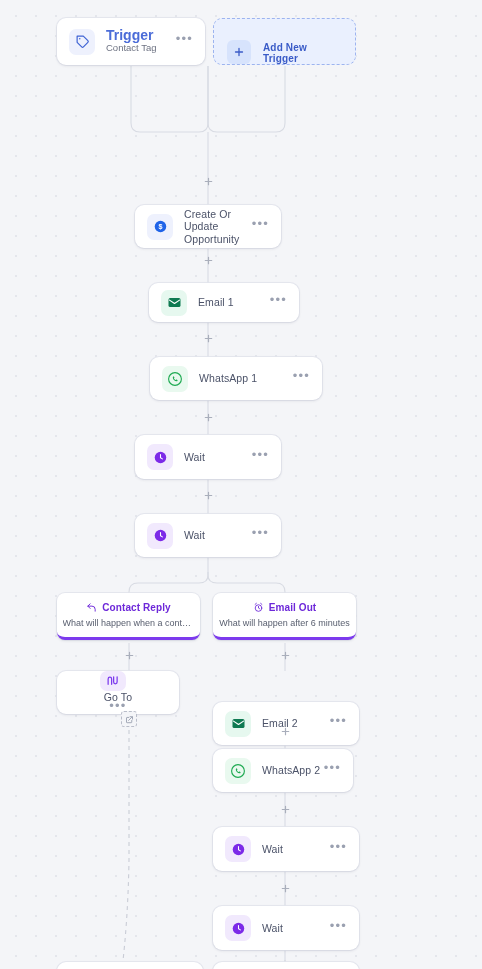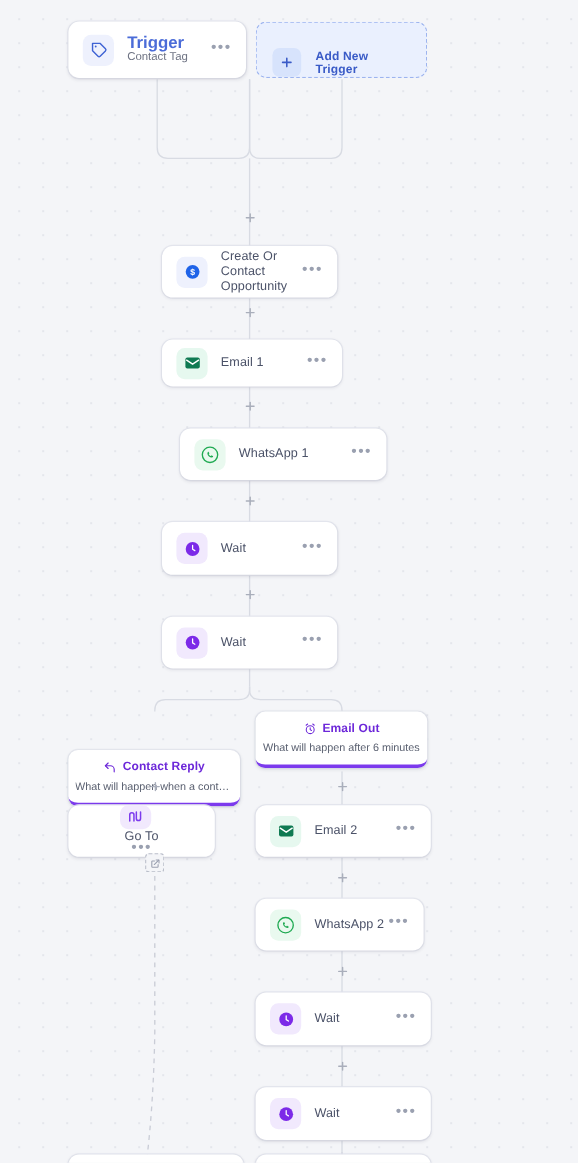--- a/index.html
+++ b/index.html
@@ -93,21 +93,21 @@
     align-items: center; justify-content: center;
     cursor: pointer;
   }
   .branch .bhead { display: flex; align-items: center; gap: 5px; }
   .branch .btitle { font-size: 10px; color: #6d28d9; font-weight: bold; letter-spacing: .1px; }
   .branch .bsub {
     font-size: 9px; color: #5a6070; margin-top: 5px;
     white-space: nowrap; overflow: hidden; text-overflow: ellipsis;
     max-width: 132px; text-align: center;
   }
-  #branch-left { left: 57px; top: 625px; }
+  #branch-left { left: 57px; top: 593px; }
   #branch-right { left: 213px; top: 593px; }
 
   
   .edge-plus {
     position: absolute;
     width: 15px; height: 15px;
     display: flex; align-items: center; justify-content: center;
     cursor: pointer;
   }
   .edge-plus svg { display: block; }
@@ -189,25 +189,25 @@
     <span class="atlabel">Add New Trigger</span>
   </div>
 
   <div class="node" style="left:135px; top:205px; width:146px; height:43px;">
     <span class="ico" style="background:#eef1fd;">
       <svg class="icon-svg" width="15" height="15" viewBox="0 0 24 24">
         <circle cx="12" cy="12" r="9.2" fill="#1f63e8"></circle>
         <text x="12" y="16.2" font-size="11.5" font-family="Liberation Sans, sans-serif" font-weight="bold" fill="#ffffff" text-anchor="middle">$</text>
       </svg>
     </span>
-    <span class="lbl">Create Or Contact Opportunity</span>
-    <span class="dots">•••</span>
-  </div>
-
-  <div class="node" style="left:135px; top:283px; width:150px; height:39px;">
+    <span class="lbl">Create Or Update Opportunity</span>
+    <span class="dots">•••</span>
+  </div>
+
+  <div class="node" style="left:149px; top:283px; width:150px; height:39px;">
     <span class="ico" style="background:#e6f8ef;">
       <svg class="icon-svg" width="15" height="15" viewBox="0 0 24 24">
         <rect x="2.4" y="4.8" width="19.2" height="14.4" rx="2.6" fill="#0f7a52"></rect>
         <path d="M4 8.2l8 5.4 8-5.4" fill="none" stroke="#ffffff" stroke-width="1.9" stroke-linecap="round" stroke-linejoin="round"></path>
       </svg>
     </span>
     <span class="lbl">Email 1</span>
     <span class="dots">•••</span>
   </div>
 
@@ -285,21 +285,21 @@
   <div id="goto-badge">
     <span>
       <svg class="icon-svg" width="9" height="9" viewBox="0 0 24 24" fill="none" stroke="#9aa0b0" stroke-width="2.4" stroke-linecap="round" stroke-linejoin="round">
         <path d="M9.5 14.5 19 5"></path>
         <path d="M13.5 4.5H20v6.5"></path>
         <path d="M18 14.5V19a1.5 1.5 0 0 1-1.5 1.5h-11A1.5 1.5 0 0 1 4 19V8a1.5 1.5 0 0 1 1.5-1.5H10"></path>
       </svg>
     </span>
   </div>
 
-  <div class="node" style="left:213px; top:671px; width:146px; height:43px;">
+  <div class="node" style="left:213px; top:702px; width:146px; height:43px;">
     <span class="ico" style="background:#e6f8ef;">
       <svg class="icon-svg" width="15" height="15" viewBox="0 0 24 24">
         <rect x="2.4" y="4.8" width="19.2" height="14.4" rx="2.6" fill="#0f7a52"></rect>
         <path d="M4 8.2l8 5.4 8-5.4" fill="none" stroke="#ffffff" stroke-width="1.9" stroke-linecap="round" stroke-linejoin="round"></path>
       </svg>
     </span>
     <span class="lbl">Email 2</span>
     <span class="dots">•••</span>
   </div>
 

